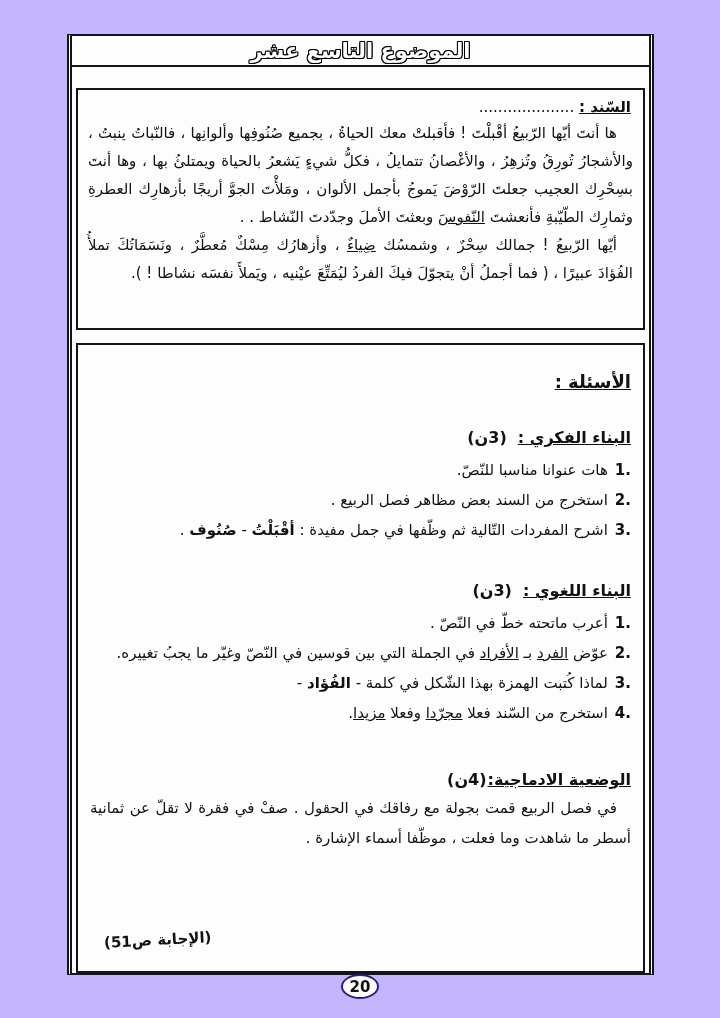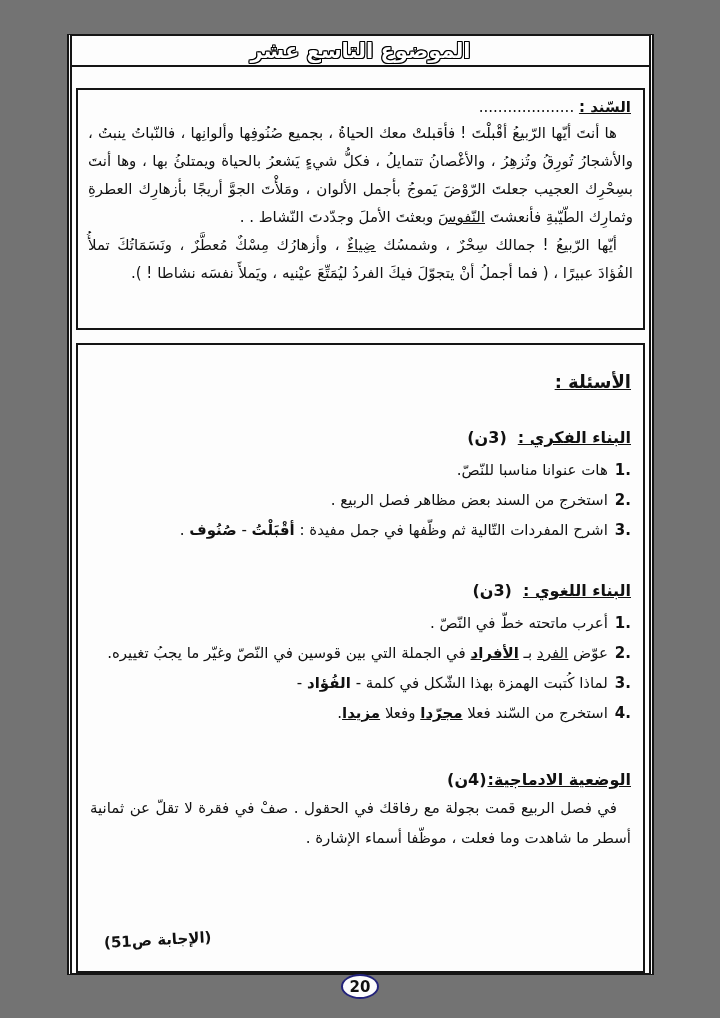--- a/index.html
+++ b/index.html
@@ -1,18 +1,18 @@
 <!DOCTYPE html>
 <html><head>
 <meta charset="utf-8">
 <style>
   * { margin:0; padding:0; box-sizing:border-box; }
   html,body { background:#e9e9e9; }
   body { width:720px; height:1018px; font-family:"DejaVu Sans", sans-serif; color:#111; }
-  .page { position:relative; width:720px; height:1018px; background:#737373; overflow:hidden; }
+  .page { position:relative; width:720px; height:1018px; background:#c4b5fd; overflow:hidden; }
 
   .frame {
     position:absolute; left:67px; top:34px; width:587px; height:941px;
     border-top:2px solid #151515; border-bottom:2px solid #151515;
     border-left:5px double #151515; border-right:5px double #151515;
     background:#fdfdfd; overflow:hidden;
   }
 
   .title-bar { height:31px; border-bottom:2px solid #151515; display:flex; align-items:center; justify-content:center; }
   .title {
@@ -29,21 +29,21 @@
 
   .questions-box { position:relative; margin:12px 4px 0; height:630px; border:2px solid #151515; padding:26px 12px 16px; overflow:hidden; }
   .q-title { font-size:18px; }
   .section-head { font-size:16px; margin-top:36px; }
   .points { font-weight:700; margin-right:6px; }
   .points.tight { margin-right:1px; }
   .q-list { margin-top:8px; }
   .q-line { font-size:15px; line-height:30px; }
   .num { display:inline-block; direction:ltr; font-weight:600; margin-left:7px; }
   .u { text-decoration:underline; }
-  .ub { text-decoration:underline; font-weight:700; }
+  .ub { text-decoration:underline; font-weight:400; }
   .b { font-weight:700; }
   .idmajiya-p { margin-top:4px; font-size:15px; font-weight:400; line-height:30px; text-align:justify; text-indent:14px; }
   .answer-ref { position:absolute; left:26px; bottom:22px; font-size:15px; font-weight:700; transform:rotate(-3deg); }
 
   .page-num {
     position:absolute; left:50%; top:974px; transform:translateX(-50%);
     width:38px; height:25px; border:2px solid #23237a; border-radius:50%;
     background:#fdfdfd; display:flex; align-items:center; justify-content:center;
     font-size:15px; font-weight:700; color:#111;
   }

